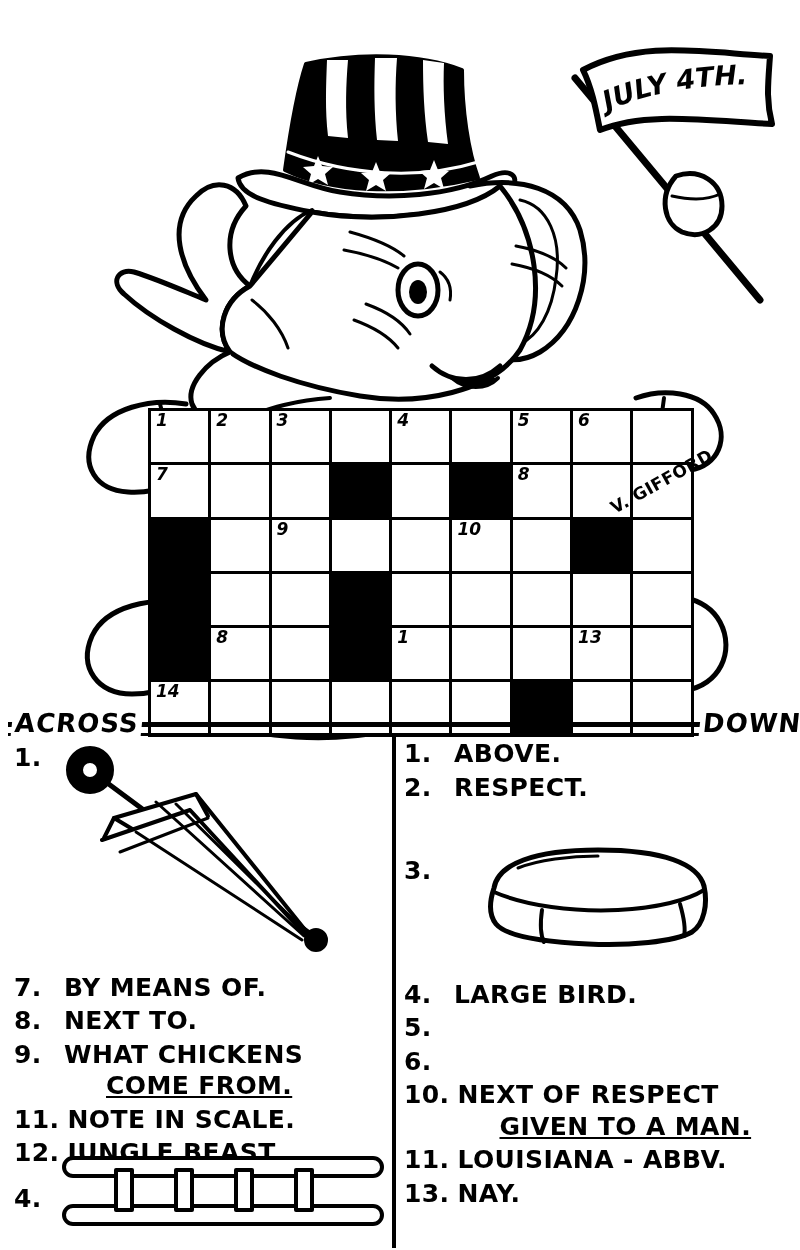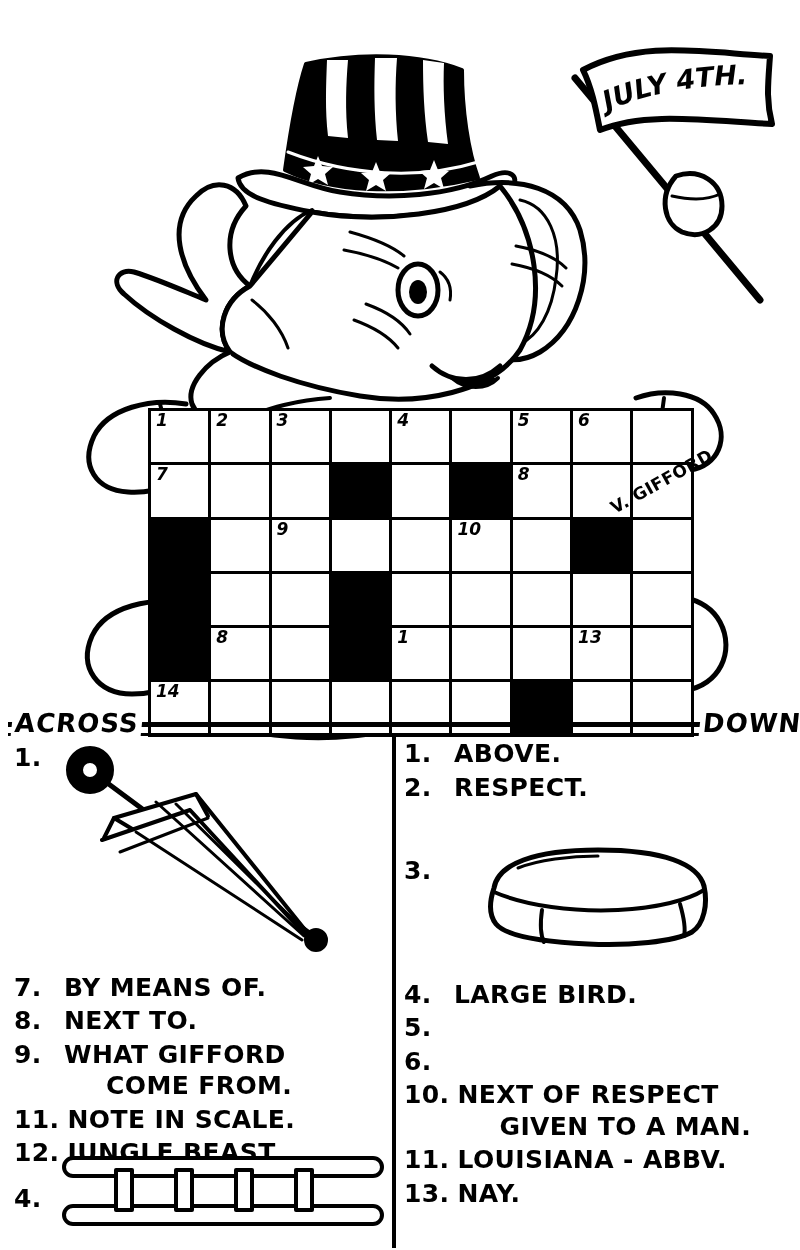--- a/index.html
+++ b/index.html
@@ -140,20 +140,21 @@
     min-width: 42px;
     text-align: left;
     white-space: nowrap;
   }
   .clue .t {
     flex: 1;
   }
   .clue .t .cont {
     display: block;
     padding-left: 42px;
+    text-decoration: underline;
   }
 
   
   .picbox { position: absolute; }
   .picbox svg { display: block; }
 </style>
 </head>
 <body>
 
 <div id="page">
@@ -378,21 +379,21 @@
       <span class="n">7.</span>
       <span class="t">BY MEANS OF.</span>
     </div>
     <div class="clue">
       <span class="n">8.</span>
       <span class="t">NEXT TO.</span>
     </div>
     <div class="clue">
       <span class="n">9.</span>
       <span class="t">
-        <span>WHAT GIFFORD</span>
+        <span>WHAT CHICKENS</span>
         <span class="cont">COME FROM.</span>
       </span>
     </div>
     <div class="clue">
       <span class="n">11.</span>
       <span class="t">NOTE IN SCALE.</span>
     </div>
     <div class="clue">
       <span class="n">12.</span>
       <span class="t">JUNGLE BEAST.</span>

